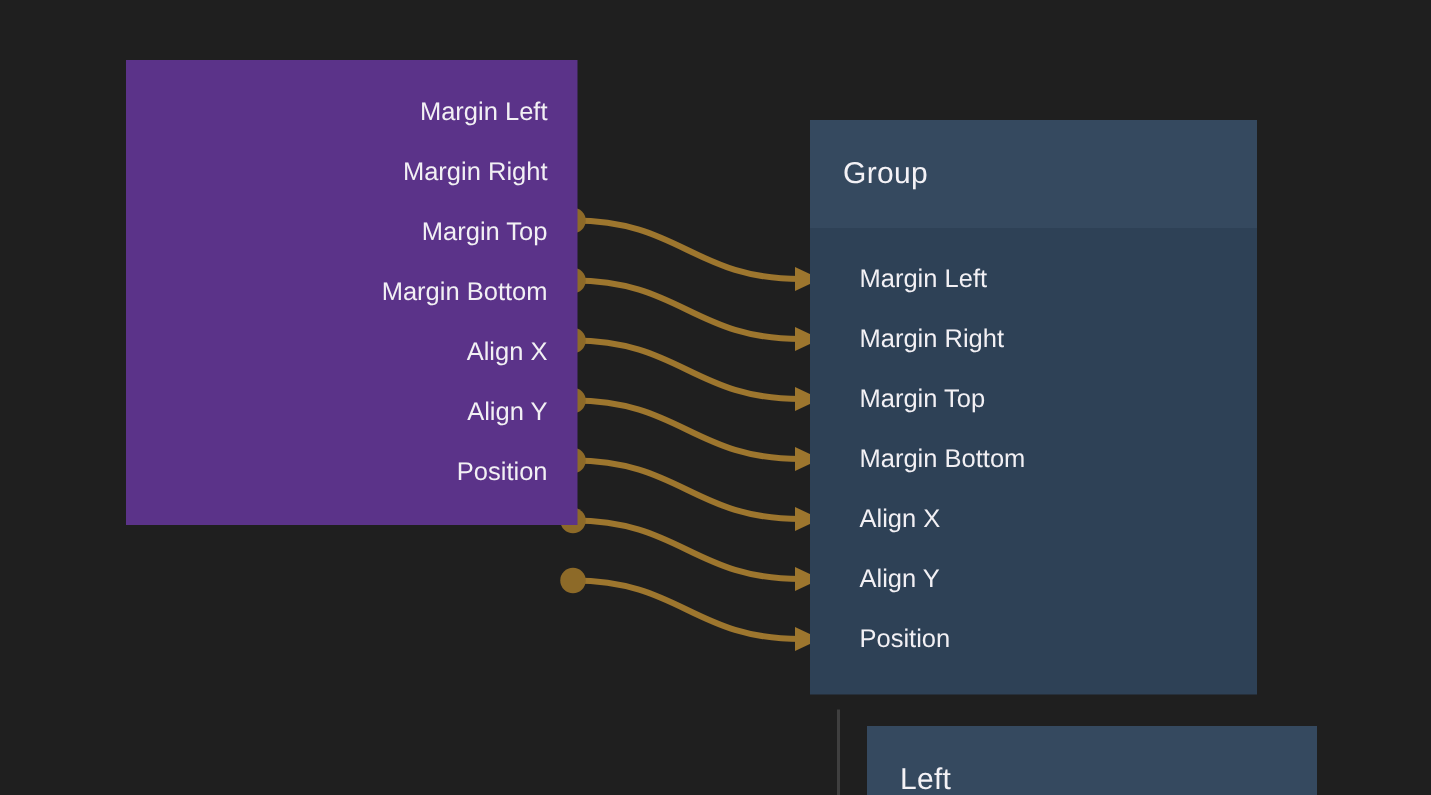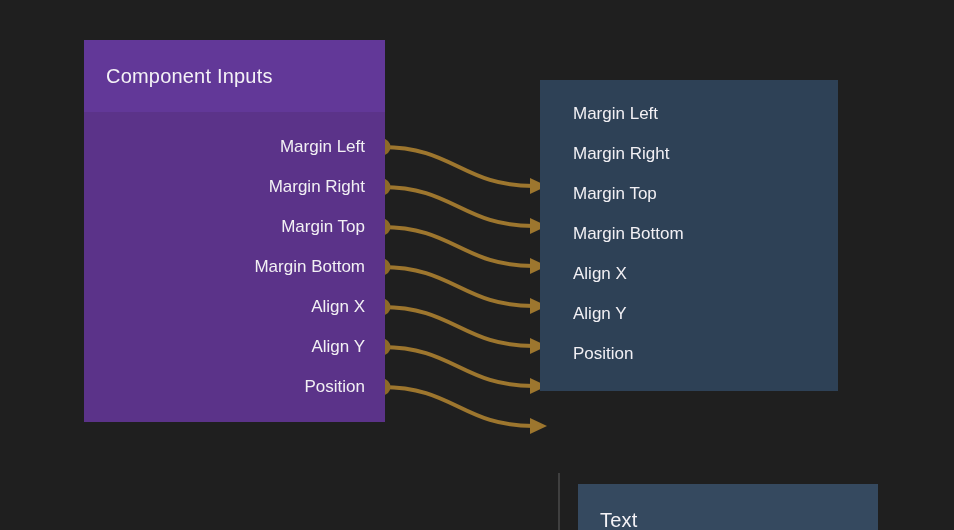--- a/index.html
+++ b/index.html
@@ -75,47 +75,47 @@
         <polygon points="547,386 530,378 530,394" fill="#9d762e"></polygon>
       </g>
       <g>
         <path d="M 382 387 C 454 387, 462 426, 534 426" fill="none" stroke="#9d762e" stroke-width="4"></path>
         <circle cx="382" cy="387" r="8.5" fill="#8d6a28"></circle>
         <polygon points="547,426 530,418 530,434" fill="#9d762e"></polygon>
       </g>
     </svg>
 
   <div class="node node-purple">
-    <div class="node-header">
-      <span class="node-title">Component Inputs</span>
-    </div>
     <div class="node-body">
       <div class="port-row">Margin Left</div>
       <div class="port-row">Margin Right</div>
       <div class="port-row">Margin Top</div>
       <div class="port-row">Margin Bottom</div>
       <div class="port-row">Align X</div>
       <div class="port-row">Align Y</div>
       <div class="port-row">Position</div>
     </div>
   </div>
 
   <div class="node node-blue node-group">
+    <div class="node-header">
+      <span class="node-title">Group</span>
+    </div>
     <div class="node-body">
       <div class="port-row">Margin Left</div>
       <div class="port-row">Margin Right</div>
       <div class="port-row">Margin Top</div>
       <div class="port-row">Margin Bottom</div>
       <div class="port-row">Align X</div>
       <div class="port-row">Align Y</div>
       <div class="port-row">Position</div>
     </div>
   </div>
 
   <div class="vline"></div>
 
   <div class="node node-blue node-text">
     <div class="node-header">
-      <span class="node-title">Text</span>
+      <span class="node-title">Left</span>
     </div>
   </div>
 
 </div>
 
 </body></html>

